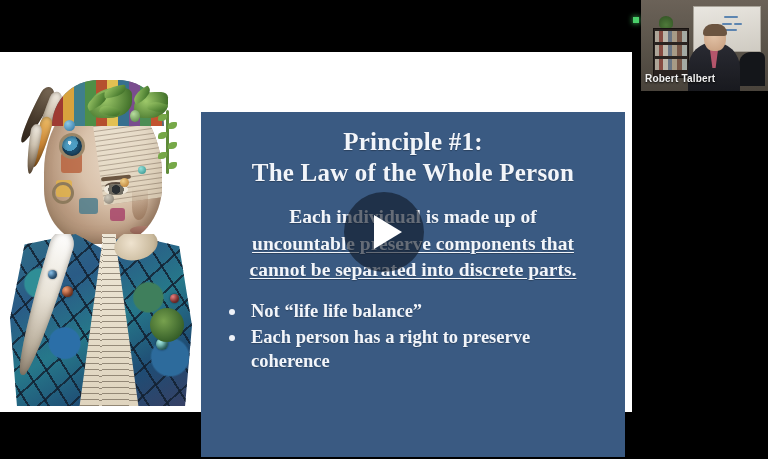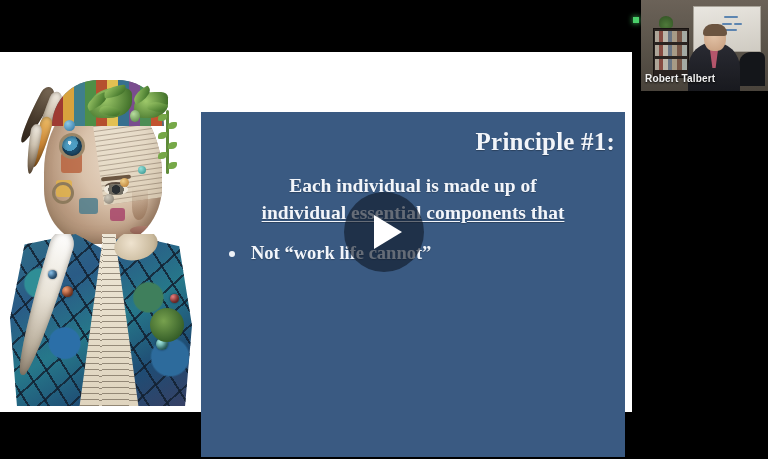--- a/index.html
+++ b/index.html
@@ -263,21 +263,21 @@
     top: 60px;
     width: 424px;
     height: 345px;
     background: #3a5a82;
     box-sizing: border-box;
     padding: 14px 10px 10px 10px;
     color: #f2f5fa;
     font-family: "Liberation Serif", serif;
   }
   .panel-title {
-    text-align: right;
+    text-align: center;
     font-size: 25px;
     font-weight: 700;
     line-height: 1.24;
     letter-spacing: .2px;
     text-shadow: 0 1px 1px rgba(0,0,0,.28);
   }
   .panel-title .t-line { display: block; }
   .panel-lede {
     margin-top: 16px;
     text-align: center;
@@ -541,29 +541,32 @@
           <div class="orb" style="left:160px; top:60px; width:9px; height:9px; background:radial-gradient(circle at 34% 30%, #ef8585, #97231f);"></div>
           <div class="cg" style="left:140px; top:74px; width:34px; height:34px; border-radius:50%; background:radial-gradient(circle at 40% 38%, #77a14e, #38612a 70%, #24431c);"></div>
         </div>
       </div>
     </div>
 
     <div class="panel">
 
       <div class="panel-title">
         <span class="t-line">Principle #1:</span>
+        <span class="t-line">The Law of the Whole Person</span>
       </div>
 
       <div class="panel-lede">
         <span class="l-line">Each individual is made up of</span>
-        <span class="l-line underline">individual essential components that</span>
+        <span class="l-line underline">uncountable preserve components that</span>
+        <span class="l-line underline">cannot be separated into discrete parts.</span>
       </div>
 
       <ul class="bullets">
-        <li>Not “work life cannot”</li>
+        <li>Not “life life balance”</li>
+        <li>Each person has a right to preserve coherence</li>
       </ul>
     </div>
   </div>
 
   <div class="play-button">
     <div class="tri"></div>
   </div>
 
   <div class="status-dot"></div>
 

